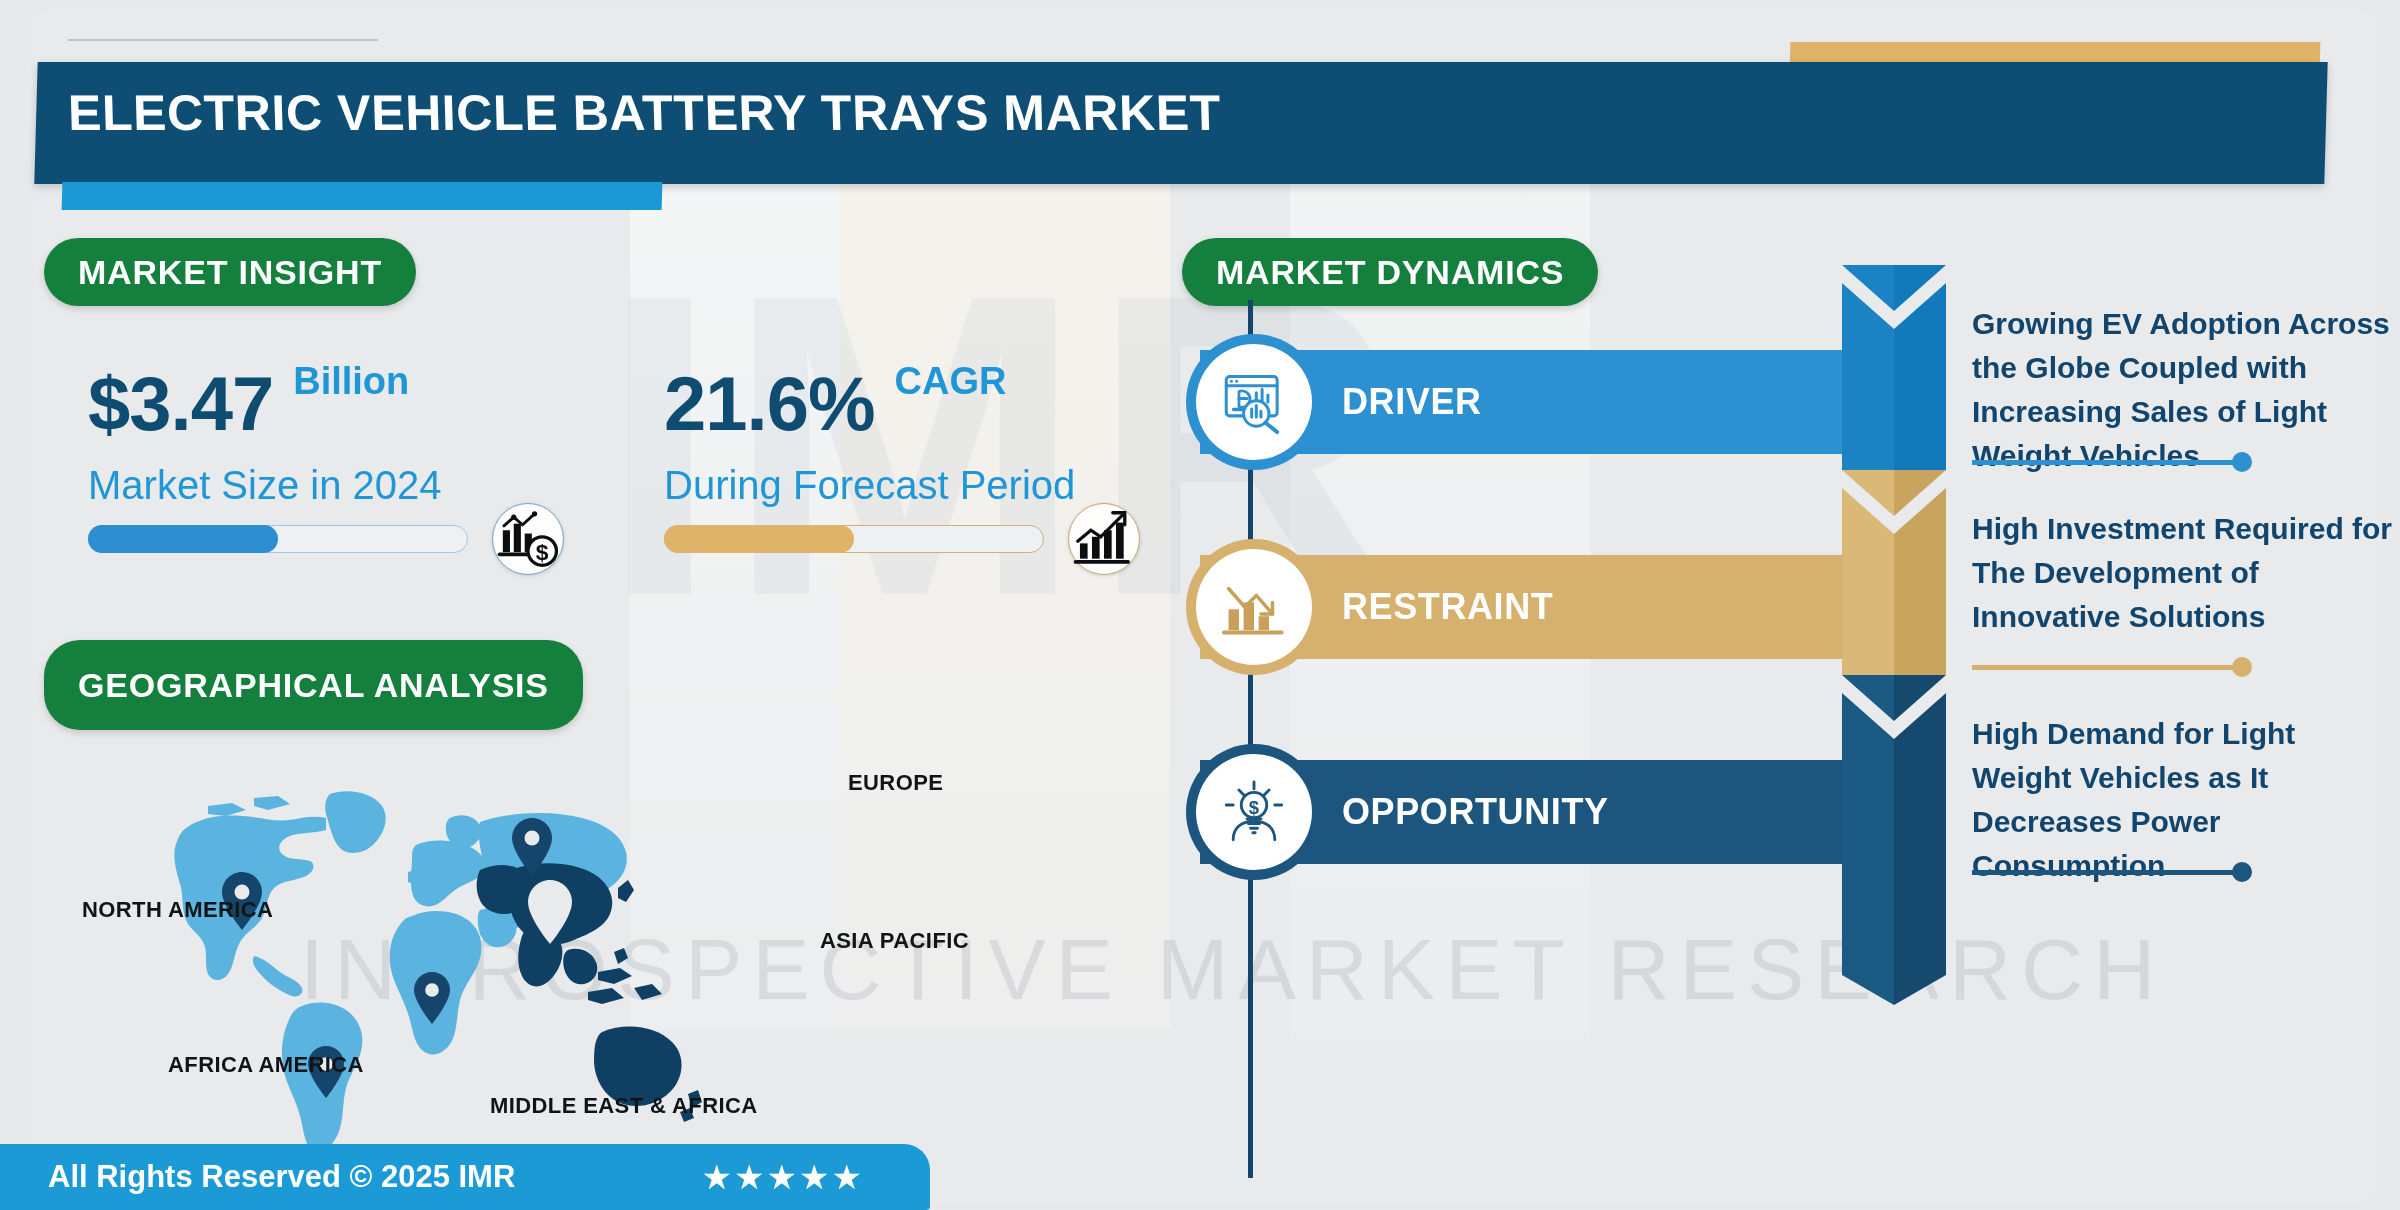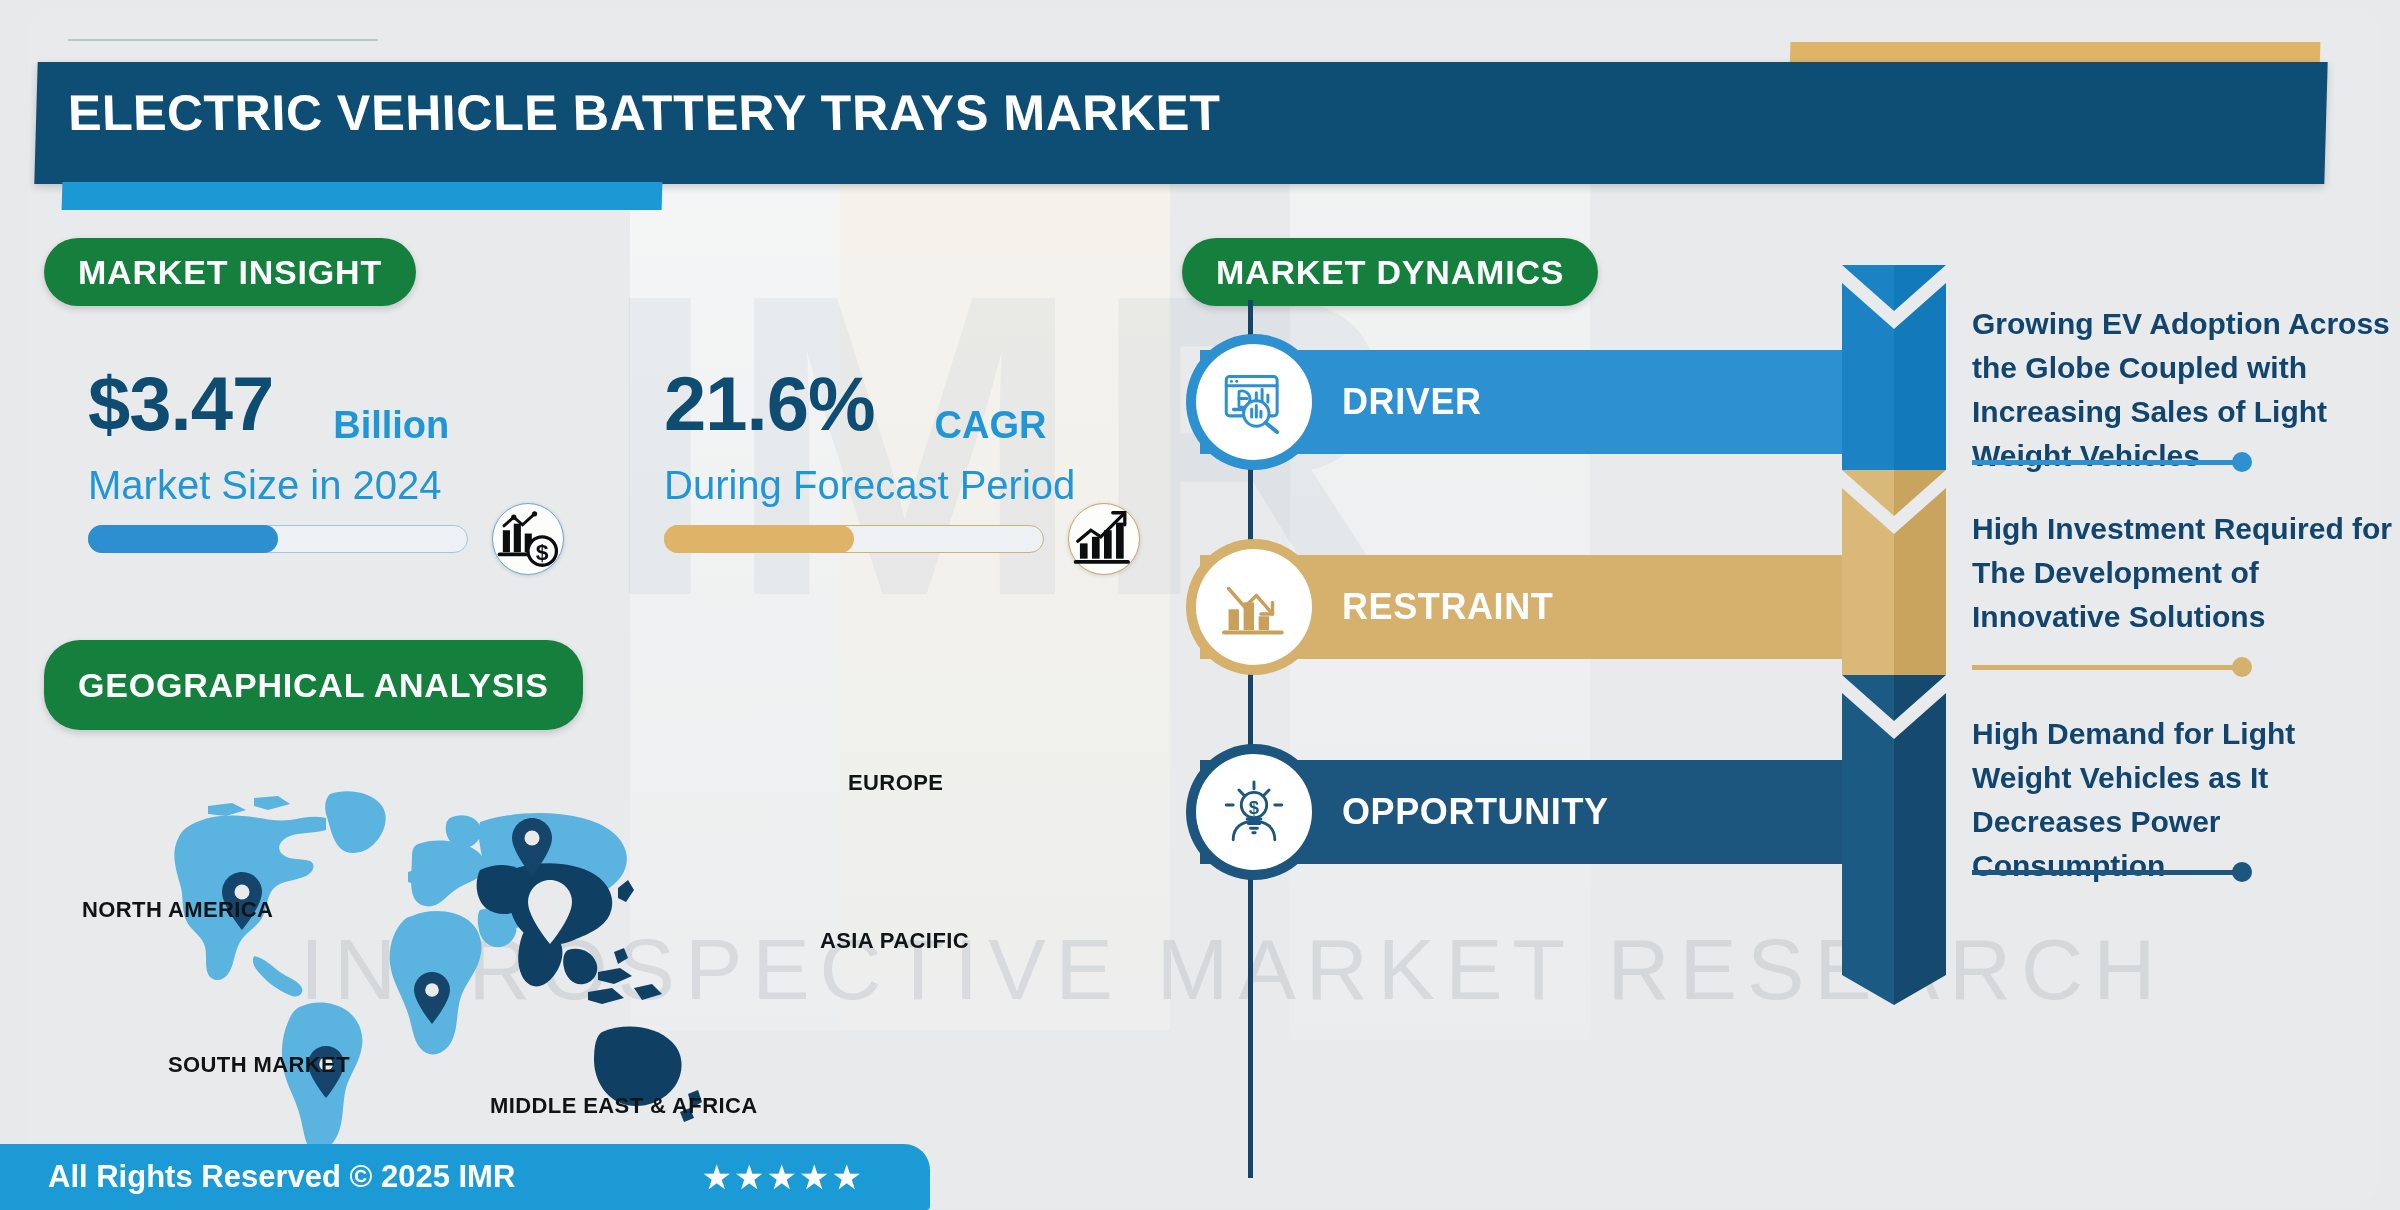--- a/index.html
+++ b/index.html
@@ -97,21 +97,21 @@
   }
   #pill-insight  { left:44px;   top:238px; height:68px; }
   #pill-geo      { left:44px;   top:640px; height:90px; }
   #pill-dynamics { left:1182px; top:238px; height:68px; }
 
   
   .kpi { position:absolute; }
   #kpi-size { left:88px;  top:360px; }
   #kpi-cagr { left:664px; top:360px; }
 
-  .kpi-row { display:flex; align-items:flex-end; white-space:nowrap;gap:40px; }
+  .kpi-row { display:flex; align-items:flex-start; white-space:nowrap; }
   .kpi-value {
     font-size:76px; font-weight:700; color:#0f4c72; letter-spacing:-1px;
   }
   .kpi-unit {
     font-size:38px; font-weight:600; color:#2196d6; margin-left:20px;
   }
   .kpi-sub {
     margin-top:16px;
     font-size:40px; font-weight:500; color:#2196d6; white-space:nowrap;
   }
@@ -396,21 +396,21 @@
         </g>
         <g>
           <path d="M282 212 C292 212 300 220 300 230 C300 242 282 264 282 264 C282 264 264 242 264 230 C264 220 272 212 282 212 Z" fill="#15456a"></path>
           <circle cx="282" cy="230" r="6.8" fill="#e8eaeb"></circle>
         </g>
       </g>
     </svg>
   </div>
 
   <div class="region-label" id="lbl-na">NORTH AMERICA</div>
-  <div class="region-label" id="lbl-sa">SOUTH MARKET</div>
+  <div class="region-label" id="lbl-sa">AFRICA AMERICA</div>
   <div class="region-label" id="lbl-eu">EUROPE</div>
   <div class="region-label" id="lbl-ap">ASIA PACIFIC</div>
   <div class="region-label" id="lbl-mea">MIDDLE EAST &amp; AFRICA</div>
 
   <div id="dyn">
     <div class="dyn-spine"></div>
     <div class="spine-node" id="node-1"></div>
     <div class="spine-node" id="node-2"></div>
 
     <div class="dyn-item" id="item-driver">

